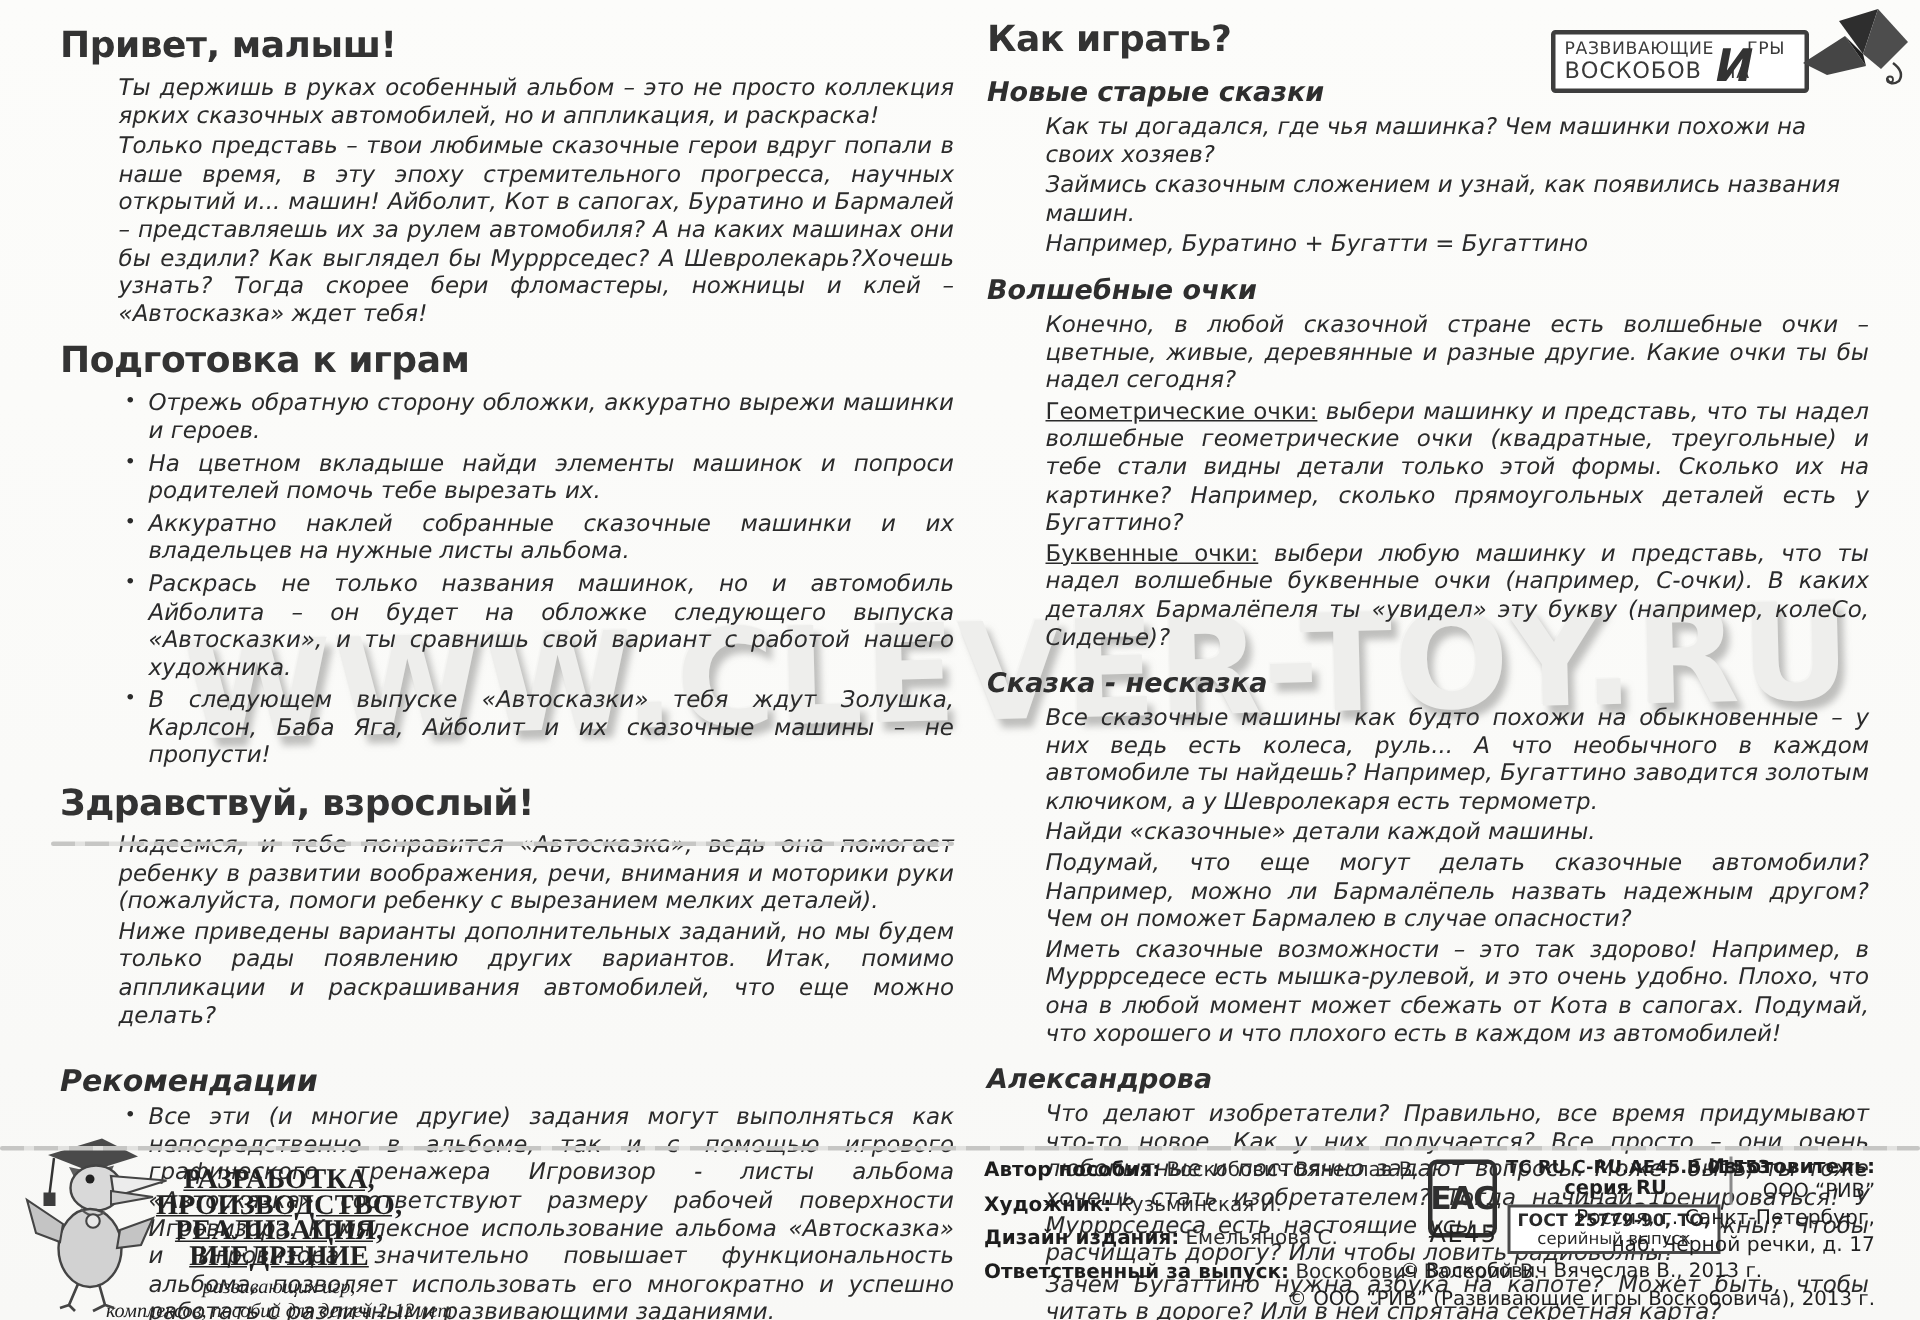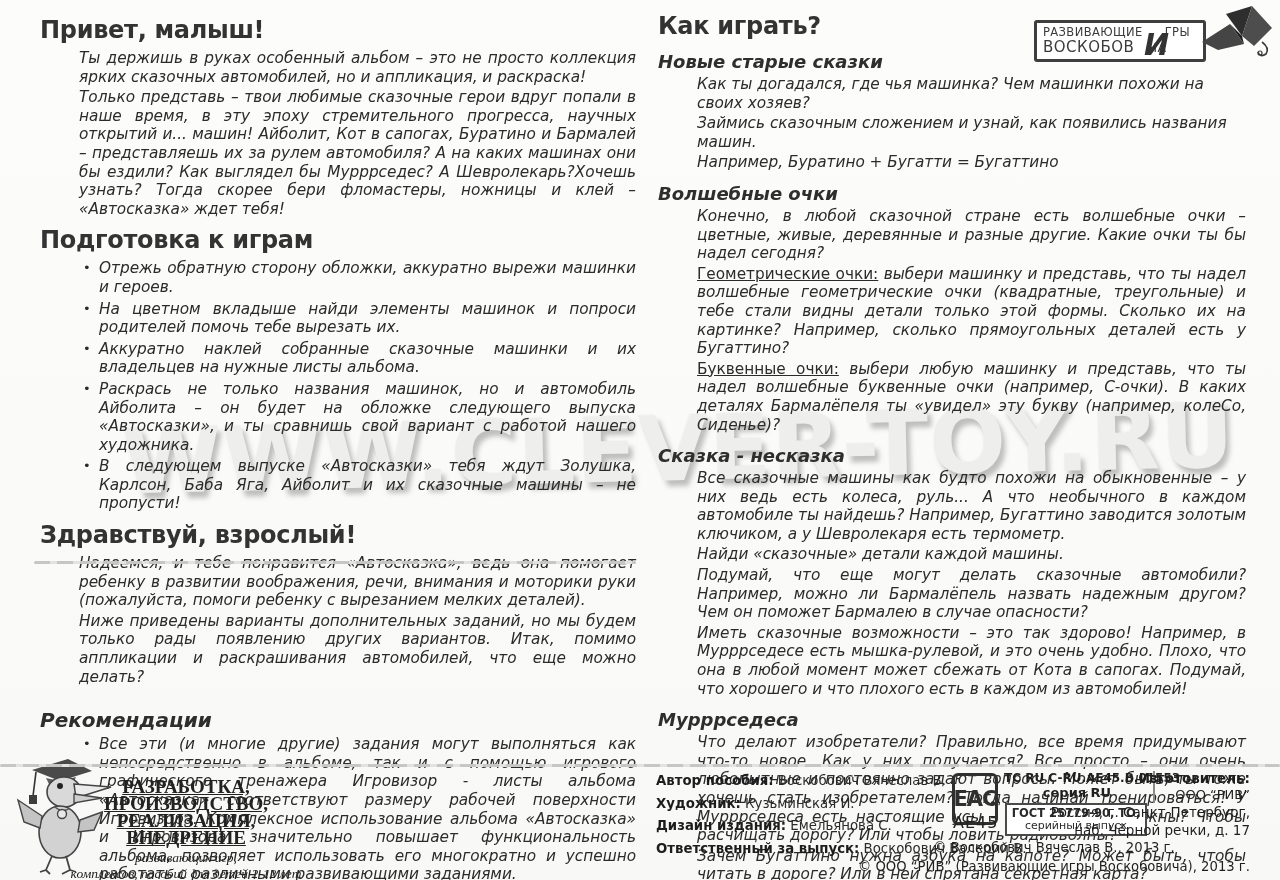--- a/index.html
+++ b/index.html
@@ -181,21 +181,21 @@
     <p class="bt">Конечно, в любой сказочной стране есть волшебные очки – цветные, живые, деревянные и разные другие. Какие очки ты бы надел сегодня?</p>
     <p class="bt"><span class="lead">Геометрические очки:</span><span> выбери машинку и представь, что ты надел волшебные геометрические очки (квадратные, треугольные) и тебе стали видны детали только этой формы. Сколько их на картинке? Например, сколько прямоугольных деталей есть у Бугаттино?</span></p>
     <p class="bt"><span class="lead">Буквенные очки:</span><span> выбери любую машинку и представь, что ты надел волшебные буквенные очки (например, С-очки). В каких деталях Бармалёпеля ты «увидел» эту букву (например, колеСо, Сиденье)?</span></p>
 
     <h2 class="sub">Сказка - несказка</h2>
     <p class="bt">Все сказочные машины как будто похожи на обыкновенные – у них ведь есть колеса, руль... А что необычного  в каждом автомобиле ты найдешь? Например, Бугаттино заводится золотым ключиком, а у Шевролекаря есть термометр.</p>
     <p class="bt nj">Найди «сказочные» детали каждой машины.</p>
     <p class="bt">Подумай, что еще могут делать сказочные автомобили?  Например, можно ли Бармалёпель назвать надежным другом? Чем он поможет Бармалею в случае опасности?</p>
     <p class="bt">Иметь сказочные возможности – это так здорово! Например, в Мурррседесе есть мышка-рулевой, и это очень удобно. Плохо, что она в любой момент может сбежать от Кота в сапогах. Подумай, что хорошего и что плохого есть в каждом из автомобилей!</p>
 
-    <h2 class="sub">Мурррседеса</h2>
+    <h2 class="sub">Александрова</h2>
     <p class="bt">Что делают изобретатели? Правильно, все время придумывают что-то новое. Как у них получается? Все просто – они очень любопытные и постоянно задают вопросы. Может быть, ты тоже хочешь стать изобретателем? Тогда начинай тренироваться! У Мурррседеса есть настоящие усы – для чего они нужны? Чтобы расчищать дорогу? Или чтобы ловить радиоволны?</p>
     <p class="bt">Зачем Бугаттино нужна азбука на капоте?  Может быть, чтобы читать в дороге? Или в ней спрятана секретная карта?</p>
 
     <div class="closing">Радости в играх — успехов в развитии!</div>
   </div>
 
   <div class="vlogo">
     <div class="vlogo-box">
       <div class="vl-row vl-r1">
         <span>РАЗВИВАЮЩИЕ</span>

